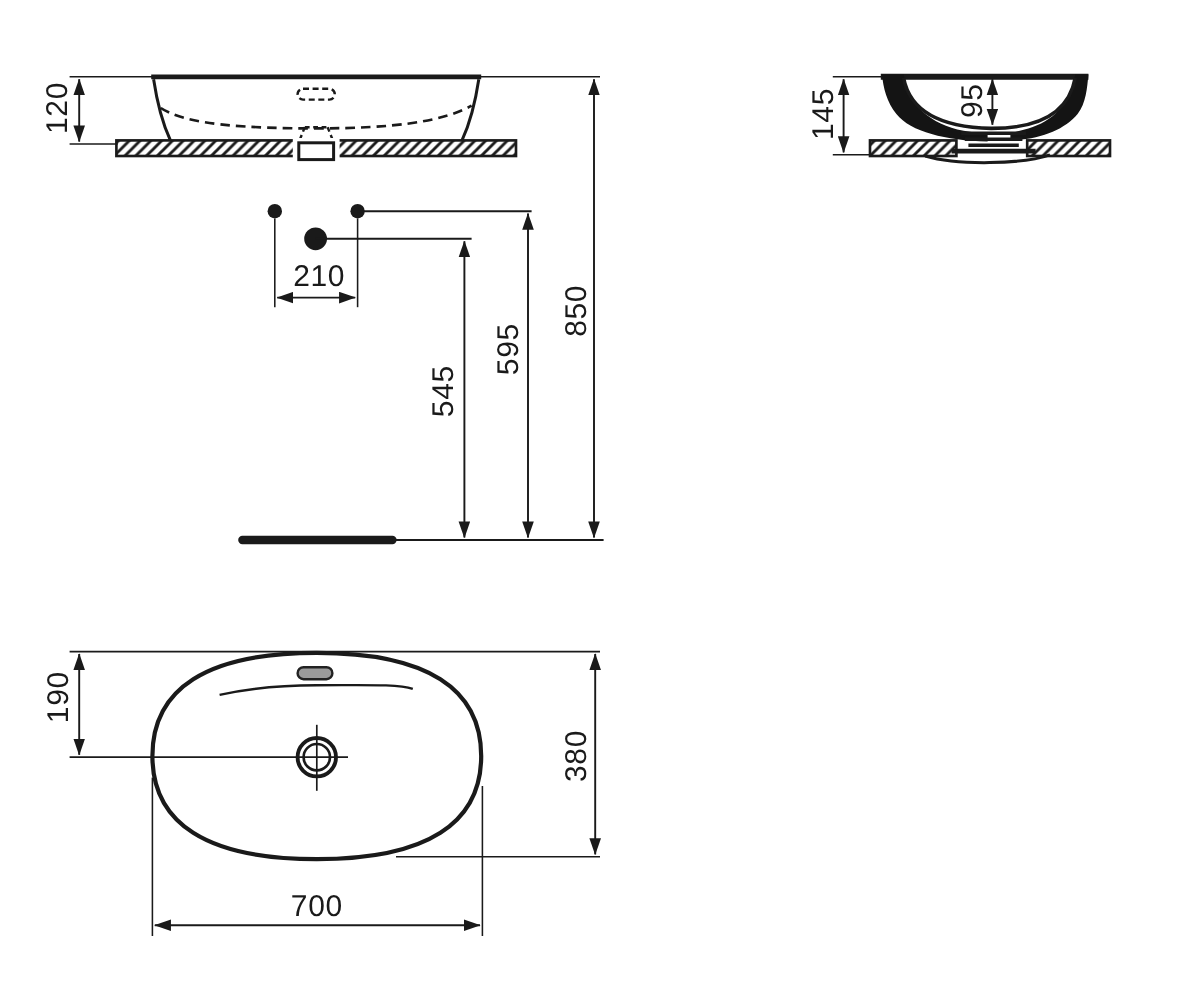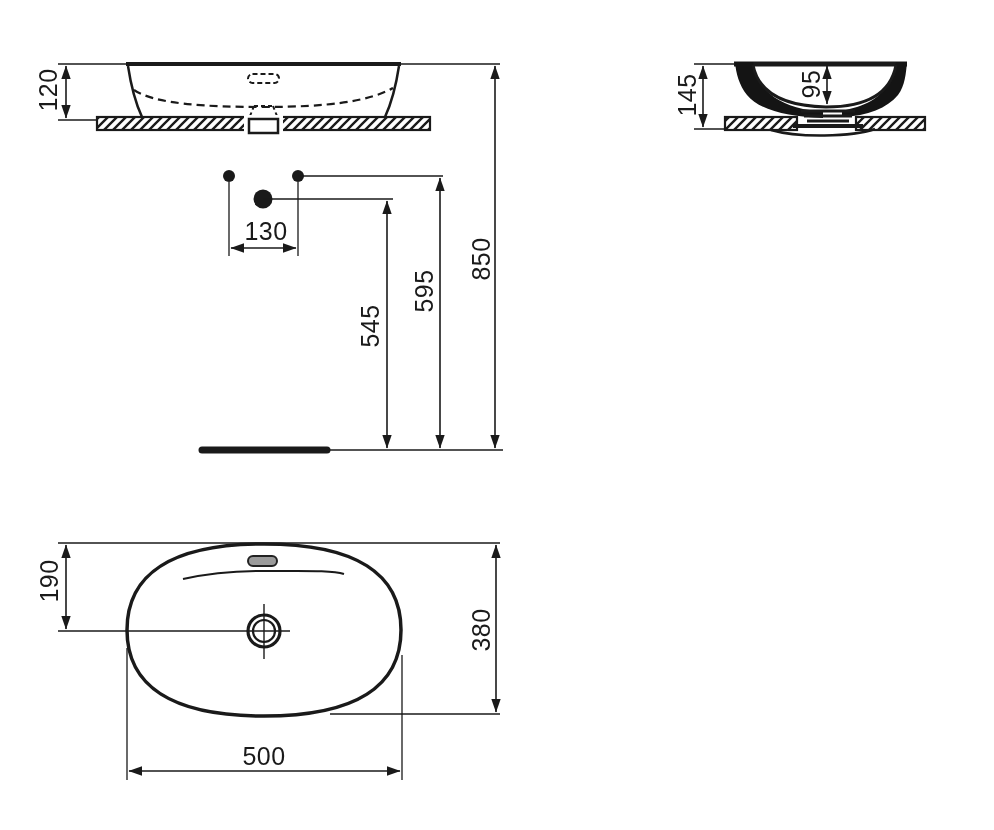--- a/index.html
+++ b/index.html
@@ -123,23 +123,23 @@
       <line x1="66" y1="545" x2="66" y2="629" stroke-width="1.6" marker-start="url(#arrow)" marker-end="url(#arrow)"></line>
       <line x1="496" y1="545" x2="496" y2="712" stroke-width="1.6" marker-start="url(#arrow)" marker-end="url(#arrow)"></line>
       <line x1="330" y1="714" x2="500" y2="714" stroke-width="1.3"></line>
       <line x1="127" y1="648" x2="127" y2="780" stroke-width="1.3"></line>
       <line x1="402" y1="655" x2="402" y2="780" stroke-width="1.3"></line>
       <line x1="129" y1="771" x2="400" y2="771" stroke-width="1.6" marker-start="url(#arrow)" marker-end="url(#arrow)"></line>
     </g>
   </svg>
 
   <span class="dim v" style="left:48px;top:90px">120</span>
-  <span class="dim" style="left:266px;top:231px">130</span>
+  <span class="dim" style="left:266px;top:231px">210</span>
   <span class="dim v" style="left:370px;top:326px">545</span>
   <span class="dim v" style="left:424px;top:291px">595</span>
   <span class="dim v" style="left:481px;top:259px">850</span>
   <span class="dim v" style="left:687px;top:95px">145</span>
   <span class="dim v" style="left:811px;top:84px">95</span>
   <span class="dim v" style="left:49px;top:581px">190</span>
   <span class="dim v" style="left:481px;top:630px">380</span>
-  <span class="dim" style="left:264px;top:756px">500</span>
+  <span class="dim" style="left:264px;top:756px">700</span>
 
 </div>
 
 </body></html>

